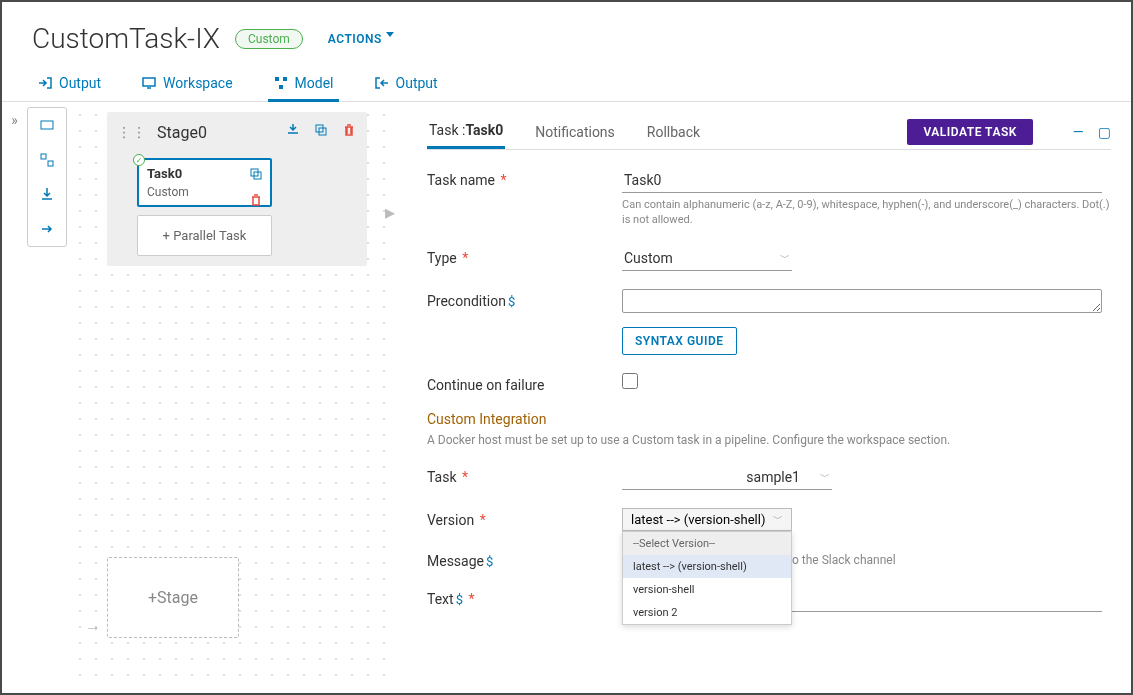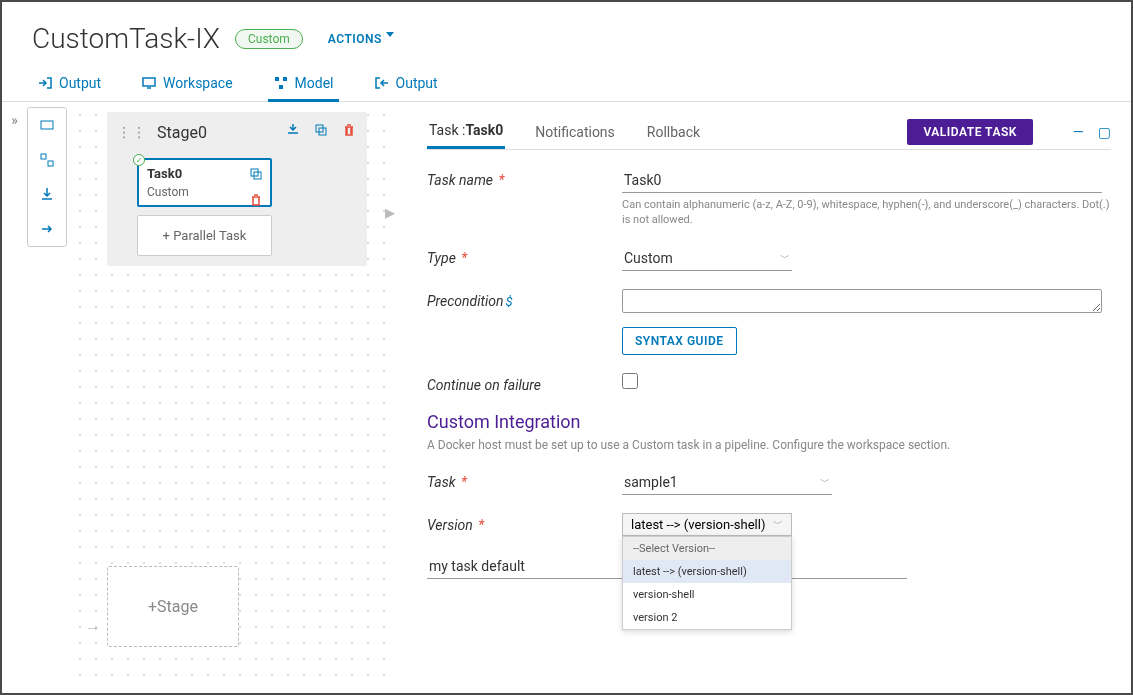--- a/index.html
+++ b/index.html
@@ -30,44 +30,44 @@
 .task-card .t-title { font-size: 13px; font-weight: bold; color: #333; }
 .task-card .t-sub { font-size: 12px; color: #666; margin-top: 4px; }
 .task-card .mini-icons { position: absolute; right: 6px; top: 6px; display: flex; flex-direction: column; gap: 6px; }
 .task-card .mini-icons span:first-child { color: #0079b8; }
 .task-card .mini-icons span:last-child { color: #e74c3c; }
 .green-dot { position: absolute; left: -6px; top: -6px; width: 12px; height: 12px; border-radius: 50%; background: #fff; border: 1px solid #4caf50; display: flex; align-items: center; justify-content: center; }
 .green-dot::after { content: '✓'; font-size: 8px; color: #4caf50; }
 .parallel-btn { background: #fff; border: 1px solid #ccc; border-radius: 2px; padding: 12px 10px; width: 135px; margin-left: 20px; color: #666; font-size: 13px; cursor: pointer; text-align: center; }
 .plus-box { position: absolute; right: -60px; top: 80px; width: 30px; height: 40px; background: #fff; border: 1px solid #ccc; border-radius: 2px; display: flex; align-items: center; justify-content: center; color: #888; font-size: 18px; }
 .arrow-r { position: absolute; right: -28px; top: 88px; color: #bbb; font-size: 20px; }
-.add-stage { position: absolute; bottom: 36px; left: 40px; border: 1px dashed #bbb; border-radius: 2px; padding: 30px 40px; color: #888; font-size: 16px; cursor: pointer; background: #fff; }
+.add-stage { position: absolute; bottom: 45px; left: 40px; border: 1px dashed #bbb; border-radius: 2px; padding: 30px 40px; color: #888; font-size: 16px; cursor: pointer; background: #fff; }
 .add-stage-arrow { position: absolute; bottom: 48px; left: 18px; color: #bbb; font-size: 16px; }
 .right-panel { flex: 1; padding: 12px 20px 0 30px; overflow: hidden; background: #fff; position: relative; }
 .rp-head { display: flex; align-items: center; gap: 28px; border-bottom: 1px solid #ddd; }
 .rp-tab { padding: 8px 2px; color: #666; font-size: 14px; cursor: pointer; }
 .rp-tab.active { color: #333; border-bottom: 3px solid #0079b8; }
 .rp-tab.active .b { font-weight: bold; }
 .validate-btn { margin-left: auto; background: #4c1d95; color: #fff; border: none; padding: 6px 16px; font-size: 12px; font-weight: 600; letter-spacing: 0.5px; cursor: pointer; border-radius: 2px; }
 .win-icons { display: flex; gap: 14px; margin-left: 12px; color: #0079b8; }
 .win-icons span { cursor: pointer; font-size: 14px; }
 .form { padding-top: 18px; }
 .row { display: flex; margin-bottom: 18px; }
-.row .lbl { width: 195px; font-size: 14px; color: #333; padding-top: 4px; font-style: italic; }
+.row .lbl { width: 195px; font-size: 14px; color: #333; padding-top: 4px; }
 .row .lbl .req { color: #e74c3c; margin-left: 2px; }
 .row .lbl .dollar { color: #0079b8; margin-left: 2px; font-size: 13px; }
 .row .val { flex: 1; }
 .text-input { width: 100%; max-width: 480px; border: none; border-bottom: 1px solid #999; padding: 4px 2px; font-size: 14px; color: #333; outline: none; }
 .hint { font-size: 11px; color: #888; margin-top: 4px; max-width: 500px; line-height: 1.4; }
 .select { display: inline-flex; align-items: center; border-bottom: 1px solid #999; padding: 4px 2px; min-width: 170px; justify-content: space-between; cursor: pointer; font-size: 14px; color: #333; }
 .select .chev { color: #999; font-size: 10px; margin-left: 20px; }
 .textarea { width: 100%; max-width: 480px; height: 24px; border: 1px solid #999; border-radius: 2px; resize: both; }
 .syntax-btn { border: 1px solid #0079b8; color: #0079b8; background: #fff; padding: 6px 12px; font-size: 12px; font-weight: 600; letter-spacing: 0.5px; cursor: pointer; border-radius: 2px; margin-top: 10px; }
 .checkbox { width: 16px; height: 16px; }
-.section-title { font-size: 18px; color: #4c1d95; margin-top: 4px; margin-bottom: 6px; font-weight: 400; }
+.section-title { font-size: 14px; color: #a16207; margin-top: 4px; margin-bottom: 6px; font-weight: 400; }
 .section-sub { font-size: 12px; color: #888; margin-bottom: 18px; }
 .dropdown-open { position: absolute; background: #fff; border: 1px solid #ccc; box-shadow: 0 2px 6px rgba(0,0,0,0.15); min-width: 170px; z-index: 10; }
 .dropdown-open .opt { padding: 5px 10px; font-size: 11px; color: #333; cursor: pointer; }
 .dropdown-open .opt.header { background: #eee; color: #666; }
 .dropdown-open .opt.selected { background: #e1e8f5; }
 .select-wrap { position: relative; display: inline-block; }
 .select-box { border: 1px solid #bbb; padding: 3px 8px; font-size: 13px; display: flex; align-items: center; justify-content: space-between; min-width: 170px; background: #f5f5f5; cursor: pointer; }
 .slack-hint { font-size: 12px; color: #888; position: absolute; left: 580px; }
 svg { width: 16px; height: 16px; }
 </style>
@@ -235,21 +235,21 @@
         <div class="lbl">Continue on failure</div>
         <div class="val"><input type="checkbox" class="checkbox" style=""></div>
       </div>
 
       <div class="section-title">Custom Integration</div>
       <div class="section-sub">A Docker host must be set up to use a Custom task in a pipeline. Configure the workspace section.</div>
 
       <div class="row">
         <div class="lbl"><span>Task</span> <span class="req">*</span></div>
         <div class="val">
-          <div class="select" style="min-width:210px;">
+          <div class="select" style="min-width:210px;justify-content:flex-end;">
             <span>sample1</span>
             <span class="chev">﹀</span>
           </div>
         </div>
       </div>
 
       <div class="row">
         <div class="lbl"><span>Version</span> <span class="req">*</span></div>
         <div class="val">
           <div class="select-wrap">
@@ -260,22 +260,29 @@
             <div class="dropdown-open">
               <div class="opt header">--Select Version--</div>
               <div class="opt selected">latest --&gt; (version-shell)</div>
               <div class="opt">version-shell</div>
               <div class="opt">version 2</div>
             </div>
           </div>
         </div>
       </div>
 
-
-      <div class="row">
+      <div class="row" style="position:relative;">
+        <div class="lbl"><span>Message</span><span class="dollar">$</span></div>
+        <div class="val">
+          <span class="slack-hint" style="position:static; margin-left:170px;">o the Slack channel</span>
+        </div>
+      </div>
+
+      <div class="row">
+        <div class="lbl"><span>Text</span><span class="dollar">$</span> <span class="req">*</span></div>
         <div class="val">
           <input class="text-input" value="my task default" style="">
         </div>
       </div>
 
     </div>
   </div>
 </div>
 
 </body></html>

